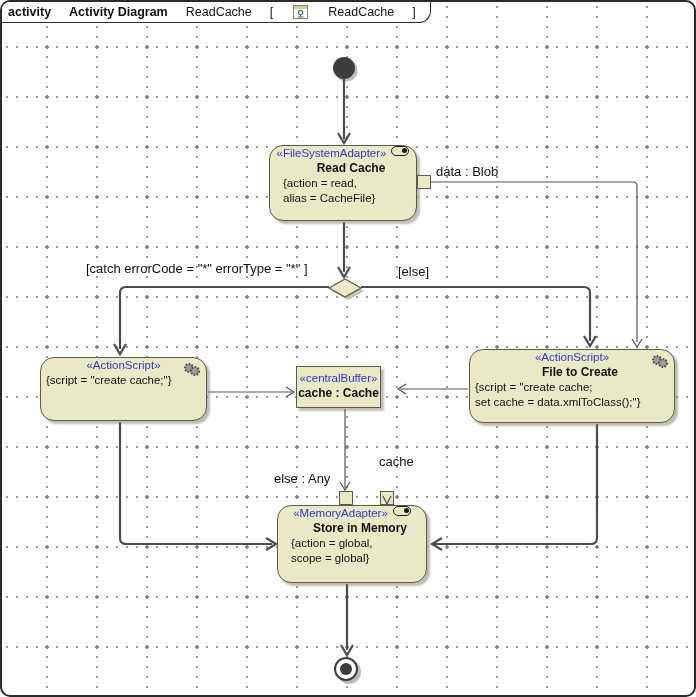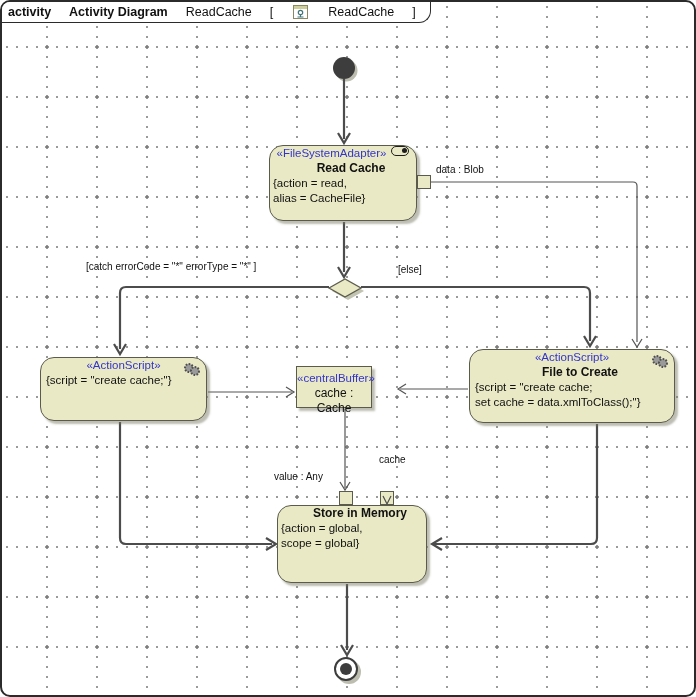--- a/index.html
+++ b/index.html
@@ -16,31 +16,31 @@
   }
   svg.overlay{position:absolute;left:0;top:0;width:696px;height:697px;}
   .node{
     position:absolute;background:#e9e9c5;border:1.3px solid #5b5b4d;border-radius:14px;
     box-shadow:3px 3px 2px rgba(125,125,105,.5);
     font-size:11.5px;line-height:15px;text-align:center;box-sizing:border-box;
   }
   .node .stype{color:#3434cb;white-space:nowrap;}
   .node .title{font-weight:bold;font-size:12px;white-space:nowrap;padding-left:16px;}
   .node .bodyline{text-align:left;white-space:nowrap;}
-  .pad12 .bodyline{padding-left:3px;}
+  .pad12 .bodyline{padding-left:13px;}
   .pad5 .bodyline{padding-left:5px;}
   .buffer{
     position:absolute;background:#e9e9c5;border:1.3px solid #5b5b4d;border-radius:0;
     box-shadow:3px 3px 2px rgba(125,125,105,.5);
     font-size:11.5px;line-height:15px;text-align:center;box-sizing:border-box;
   }
   .buffer .stype{color:#3434cb;padding-top:4px;}
-  .buffer .title{font-weight:normal;font-size:12px;}
+  .buffer .title{font-weight:bold;font-size:12px;}
   .pin{position:absolute;width:12px;height:12px;background:#e9e9c5;border:1.2px solid #5b5b4d;box-sizing:content-box;}
-  .flowlabel{position:absolute;font-size:10px;white-space:nowrap;color:#111;}
+  .flowlabel{position:absolute;font-size:13px;white-space:nowrap;color:#111;}
   .toggle-icon{display:inline-block;position:relative;width:16px;height:8px;border:1.2px solid #1e1e1e;
     border-radius:5px;margin-left:5px;vertical-align:1px;background:#e9e9c5;}
   .toggle-icon .dot{position:absolute;right:1px;top:1px;width:5px;height:5px;border-radius:50%;background:#1e1e1e;}
   .gears{position:absolute;top:4px;right:5px;}
   .tab{
     position:absolute;left:0;top:0;height:20px;padding:0 14px 0 6px;background:#ffffff;
     border-right:1.4px solid #2b2b2b;border-bottom:1.4px solid #2b2b2b;
     border-bottom-right-radius:12px;display:flex;align-items:center;gap:18px;
     font-size:12.5px;white-space:nowrap;z-index:5;
   }
@@ -118,43 +118,44 @@
     <svg class="gears" width="18" height="15">
       <circle cx="6" cy="6" r="4" fill="#9a9a9a" stroke="#4f4f4f" stroke-width="2" stroke-dasharray="1.6,1.4"></circle>
       <circle cx="12" cy="9" r="4" fill="#9a9a9a" stroke="#4f4f4f" stroke-width="2" stroke-dasharray="1.6,1.4"></circle>
     </svg>
     <div class="stype">«ActionScript»</div>
     <div class="title">File to Create</div>
     <div class="bodyline">{script = "create cache;</div>
     <div class="bodyline">set cache = data.xmlToClass();"}</div>
   </div>
 
-  <div class="buffer" style="left:294px;top:364px;width:76px;height:42px;">
+  <div class="buffer" style="left:294px;top:364px;width:85px;height:42px;">
     <div class="stype">«centralBuffer»</div>
     <div class="title">cache : Cache</div>
   </div>
 
   <div class="node pad12" style="left:275px;top:503px;width:150px;height:78px;">
+    <div class="stype"><span>«MemoryAdapter»</span><span class="toggle-icon"><span class="dot"></span></span></div>
     <div class="title">Store in Memory</div>
     <div class="bodyline">{action = global,</div>
     <div class="bodyline">scope = global}</div>
   </div>
 
   <div class="pin" style="left:415px;top:173px;"></div>
   <div class="pin" style="left:337px;top:489px;"></div>
   <div class="pin" style="left:378px;top:489px;">
     <svg width="12" height="12">
       <path d="M2,2 L6,10 L10,2" stroke="#4c4c4c" stroke-width="1.2" fill="none"></path>
     </svg>
   </div>
 
   <div class="flowlabel" style="left:84px;top:259px;">[catch errorCode = "*" errorType = "*" ]</div>
   <div class="flowlabel" style="left:396px;top:262px;">[else]</div>
   <div class="flowlabel" style="left:434px;top:162px;">data : Blob</div>
-  <div class="flowlabel" style="left:272px;top:469px;">value : Any</div>
+  <div class="flowlabel" style="left:272px;top:469px;">else : Any</div>
   <div class="flowlabel" style="left:377px;top:452px;">cache</div>
 
   <div class="tab">
     <span class="b">activity</span>
     <span class="b">Activity Diagram</span>
     <span>ReadCache</span>
     <span>[</span>
     <svg class="tabicon" width="15" height="14">
       <rect x="0.5" y="0.5" width="14" height="13" fill="#ffffff" stroke="#8a8a62"></rect>
       <rect x="1" y="1" width="13" height="3" fill="#cfcf9e"></rect>

